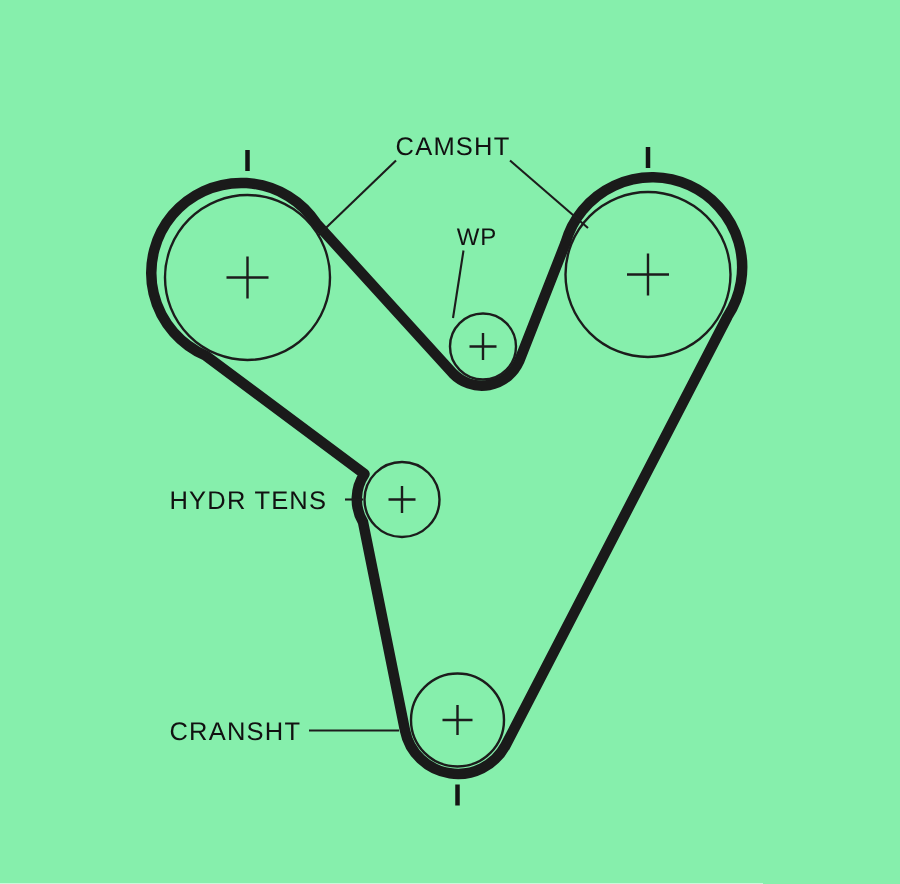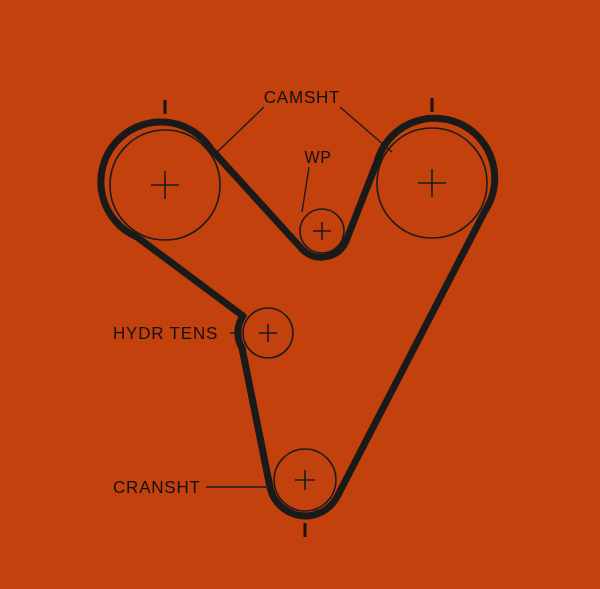--- a/index.html
+++ b/index.html
@@ -4,21 +4,21 @@
 <style>
   html, body {
     margin: 0;
     padding: 0;
     background: #ffffff;
   }
   .canvas {
     position: relative;
     width: 600px;
     height: 589px;
-    background: #c2410c;
+    background: #86efac;
     overflow: hidden;
   }
   svg {
     display: block;
     width: 600px;
     height: 589px;
   }
   .belt {
     fill: none;
     stroke: #1a1a1a;

